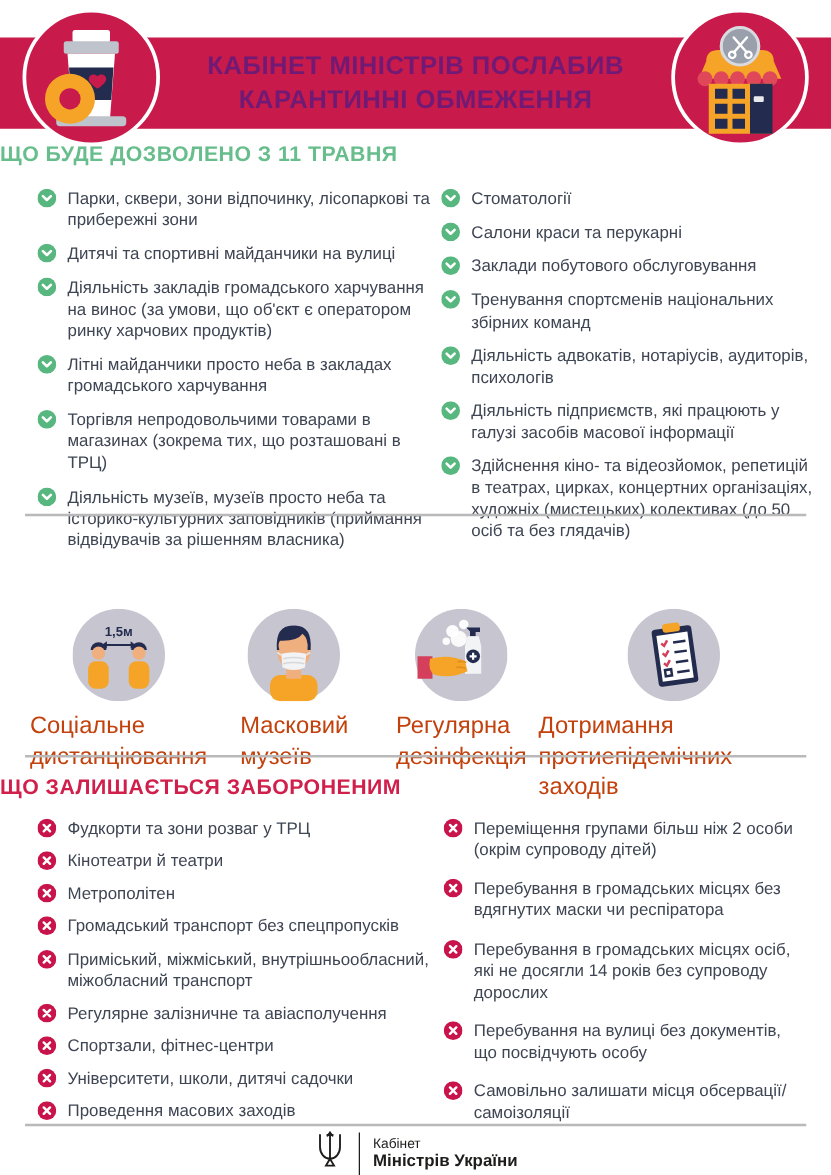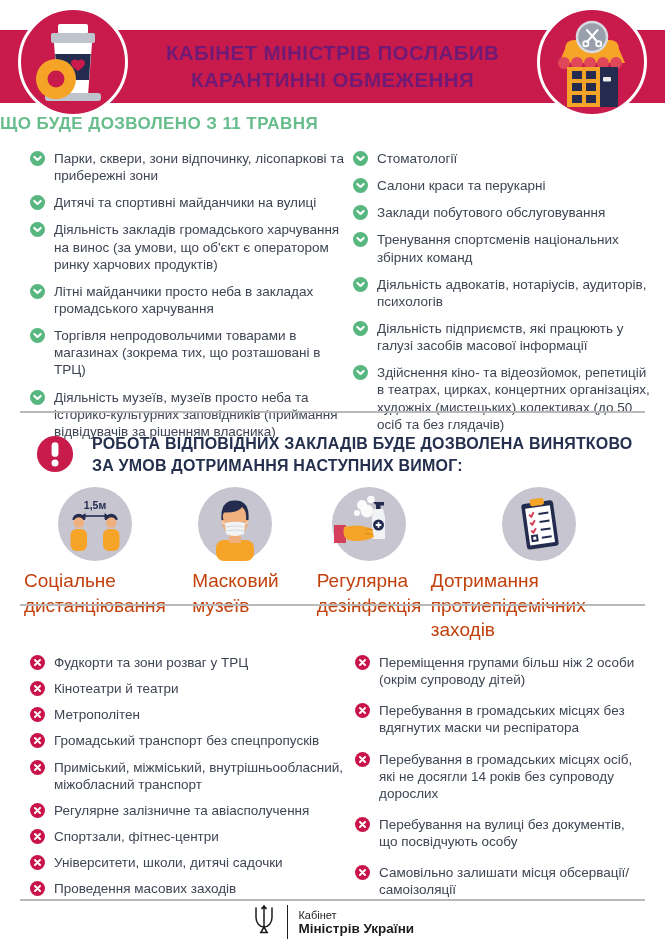--- a/index.html
+++ b/index.html
@@ -209,33 +209,20 @@
               <circle cx="8" cy="8" r="8" fill="#57B77F"></circle>
               <path d="M4.6 6.3 L8 9.6 L11.4 6.3" fill="none" stroke="#fff" stroke-width="2.2" stroke-linecap="round" stroke-linejoin="round"></path>
             </svg></span>
         <span class="txt">Здійснення кіно- та відеозйомок, репетицій в театрах, цирках, концертних організаціях, художніх (мистецьких) колективах (до 50 осіб та без глядачів)</span>
       </div>
     </div>
   </div>
 
   <div class="divider" style="top:411px;"></div>
 
-  <div class="warning">
-    <span class="w-icon">
-      <svg width="38" height="38" viewBox="0 0 40 40">
-        <circle cx="20" cy="20" r="19" fill="#C81A4B"></circle>
-        <rect x="16.4" y="7.5" width="7.2" height="15.5" rx="3.6" fill="#FFFFFF"></rect>
-        <circle cx="20" cy="29.5" r="3.7" fill="#FFFFFF"></circle>
-      </svg>
-    </span>
-    <span class="w-text">
-      <div>РОБОТА ВІДПОВІДНИХ ЗАКЛАДІВ БУДЕ ДОЗВОЛЕНА ВИНЯТКОВО</div>
-      <div>ЗА УМОВ ДОТРИМАННЯ НАСТУПНИХ ВИМОГ:</div>
-    </span>
-  </div>
 
   <div class="reqs">
 
     <div class="req">
       <span class="r-circle">
         <svg width="74" height="74" viewBox="0 0 74 74">
           <circle cx="37" cy="37" r="37" fill="#C6C5D0"></circle>
           <text x="37" y="22" text-anchor="middle" font-size="10.5" font-weight="bold" fill="#232C4E" font-family="Liberation Sans, sans-serif">1,5м</text>
           <g stroke="#232C4E" stroke-width="1.6" fill="#232C4E">
             <line x1="26.5" y1="29" x2="47.5" y2="29"></line>
@@ -329,20 +316,21 @@
       <div class="r-label">
         <div>Дотримання</div>
         <div>протиепідемічних заходів</div>
       </div>
     </div>
 
   </div>
 
   <div class="divider" style="top:604px;"></div>
 
+  <div class="sec-heading red">ЩО ЗАЛИШАЄТЬСЯ ЗАБОРОНЕНИМ</div>
 
   <div class="list-section" style="top:654px;">
     <div class="col p-left">
       <div class="item">
         <span class="bullet"><svg width="15" height="15" viewBox="0 0 16 16">
               <circle cx="8" cy="8" r="8" fill="#C8134B"></circle>
               <path d="M5.3 5.3 L10.7 10.7 M10.7 5.3 L5.3 10.7" stroke="#fff" stroke-width="2.1" stroke-linecap="round"></path>
             </svg></span>
         <span class="txt">Фудкорти та зони розваг у ТРЦ</span>
       </div>

